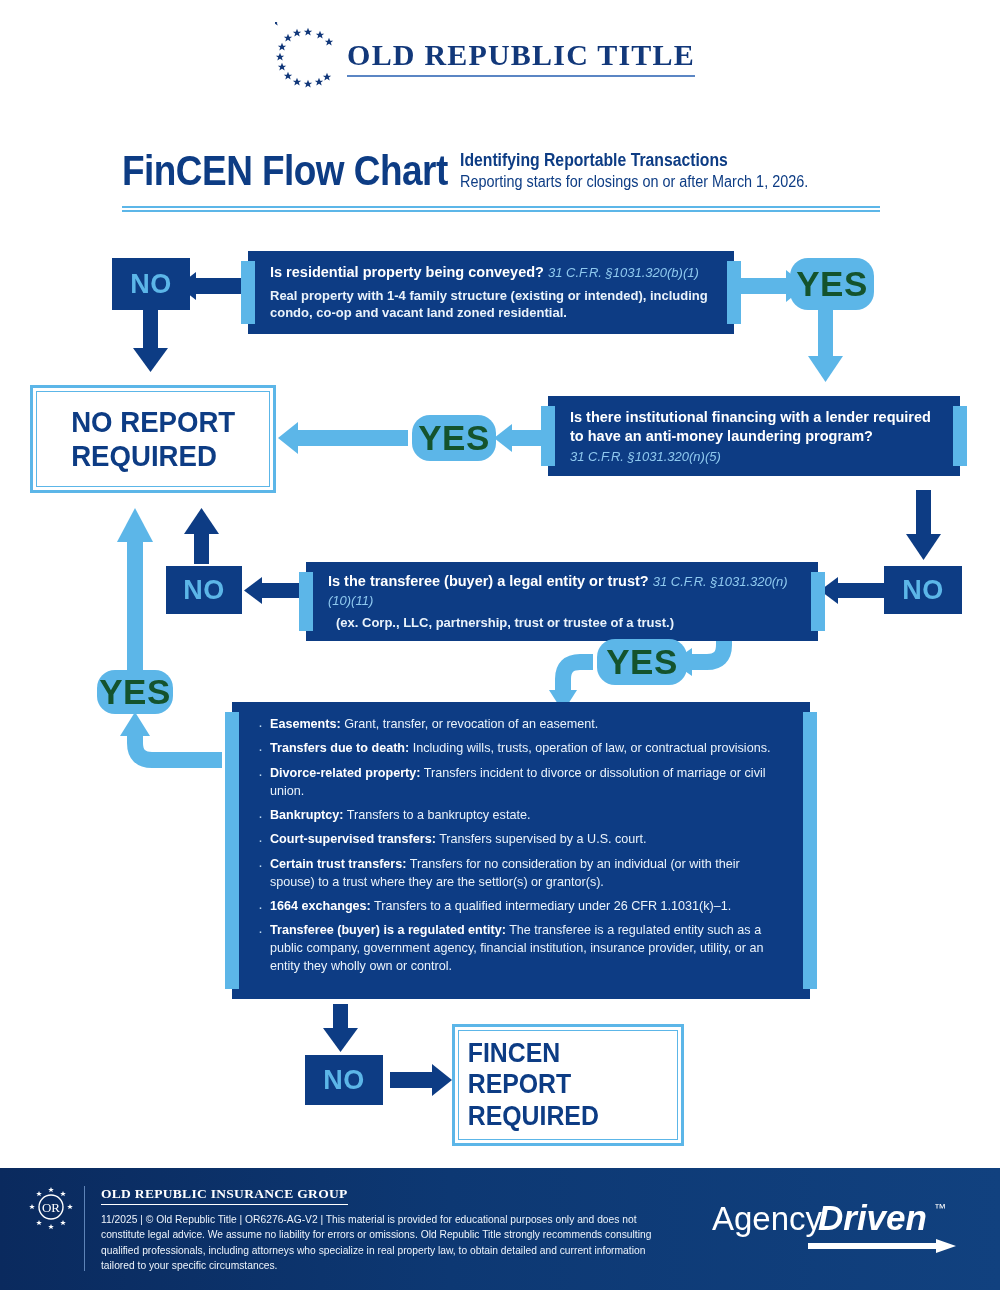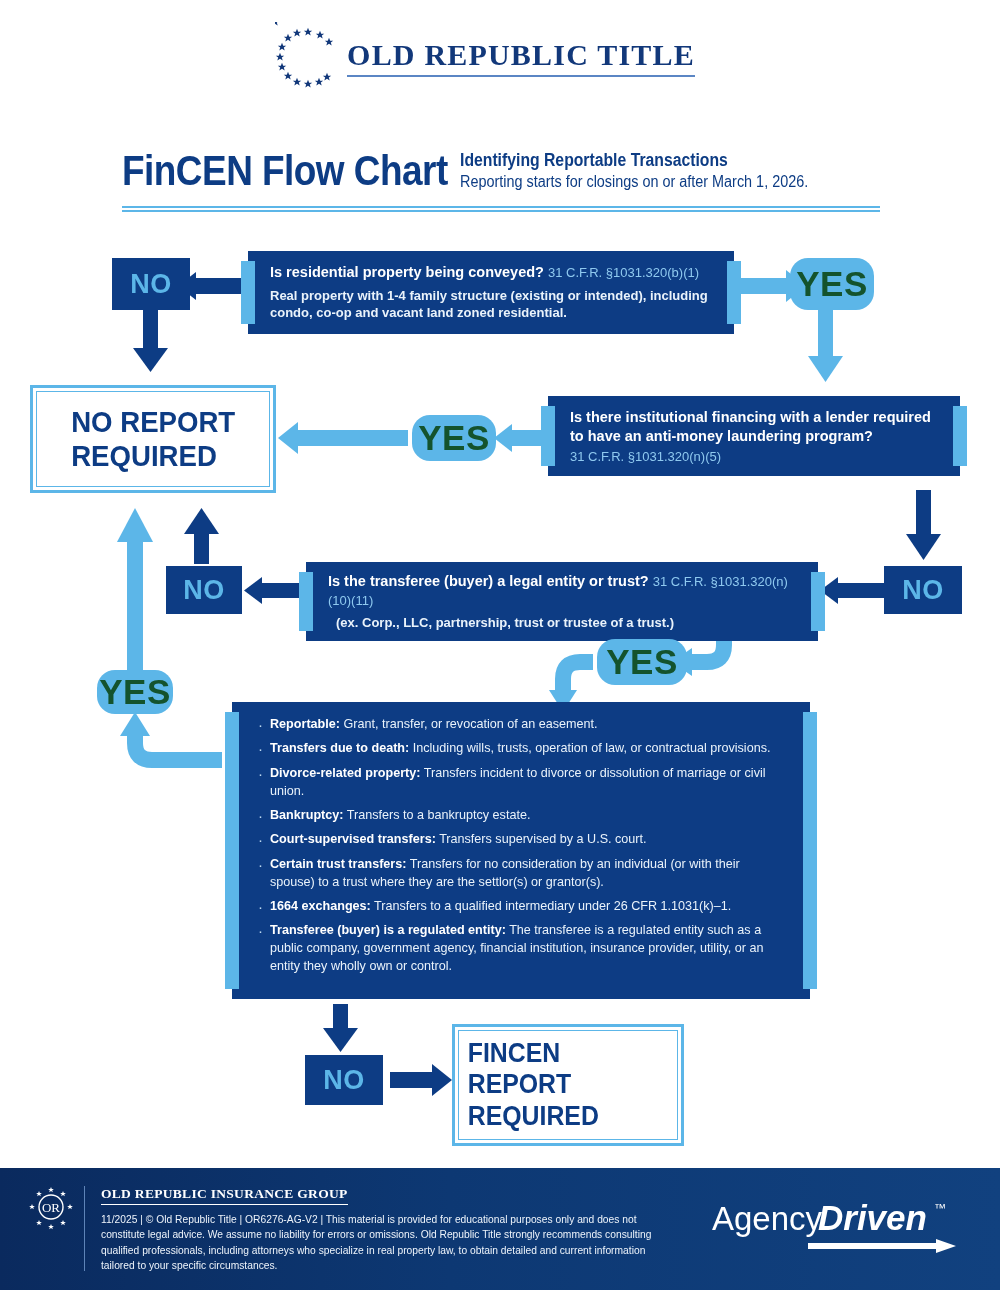--- a/index.html
+++ b/index.html
@@ -80,21 +80,21 @@
   .qbox .tab{
     position:absolute; width:14px; background:var(--lblue);
     top:10px; bottom:10px;
   }
   .qbox .tab.left{ left:-7px; }
   .qbox .tab.right{ right:-7px; }
   .q-title{
     font-size:14.5px; font-weight:700; line-height:1.3;
   }
   .q-cite{
-    font-size:13px; font-weight:400; color:#8fc9ef;
+    font-size:13px; font-style:italic; font-weight:400; color:#8fc9ef;
   }
   .q-sub{
     font-size:13px; font-weight:700; line-height:1.35; margin-top:5px; color:#eaf3fb;
   }
 
   
   .no-badge{
     position:absolute; background:var(--navy);
     color:var(--lblue); font-weight:700; font-size:27px;
     display:flex; align-items:center; justify-content:center;
@@ -336,21 +336,21 @@
   <div class="q-sub" style="margin-top:4px;padding-left:8px;">(ex. Corp., LLC, partnership, trust or trustee of a trust.)</div>
 </div>
 
 <div class="no-badge" style="left:166px; top:566px; width:76px; height:48px;">NO</div>
 <div class="yes-badge" style="left:597px; top:639px; width:90px; height:46px;">YES</div>
 
 <div class="ex-box" style="left:232px; top:702px; width:578px;">
   <span class="tab" style="position:absolute;left:-7px;top:10px;bottom:10px;width:14px;background:#5cb6e8;"></span>
   <span class="tab" style="position:absolute;right:-7px;top:10px;bottom:10px;width:14px;background:#5cb6e8;"></span>
   <ul class="ex-list" id="ex-list">
-      <li><b>Reportable:</b><span> Grant, transfer, or revocation of an easement.</span></li>
+      <li><b>Easements:</b><span> Grant, transfer, or revocation of an easement.</span></li>
       <li><b>Transfers due to death:</b><span> Including wills, trusts, operation of law, or contractual provisions.</span></li>
       <li><b>Divorce-related property:</b><span> Transfers incident to divorce or dissolution of marriage or civil union.</span></li>
       <li><b>Bankruptcy:</b><span> Transfers to a bankruptcy estate.</span></li>
       <li><b>Court-supervised transfers:</b><span> Transfers supervised by a U.S. court.</span></li>
       <li><b>Certain trust transfers:</b><span> Transfers for no consideration by an individual (or with their spouse) to a trust where they are the settlor(s) or grantor(s).</span></li>
       <li><b>1664 exchanges:</b><span> Transfers to a qualified intermediary under 26 CFR 1.1031(k)–1.</span></li>
       <li><b>Transferee (buyer) is a regulated entity:</b><span> The transferee is a regulated entity such as a public company, government agency, financial institution, insurance provider, utility, or an entity they wholly own or control.</span></li>
     </ul>
 </div>
 

